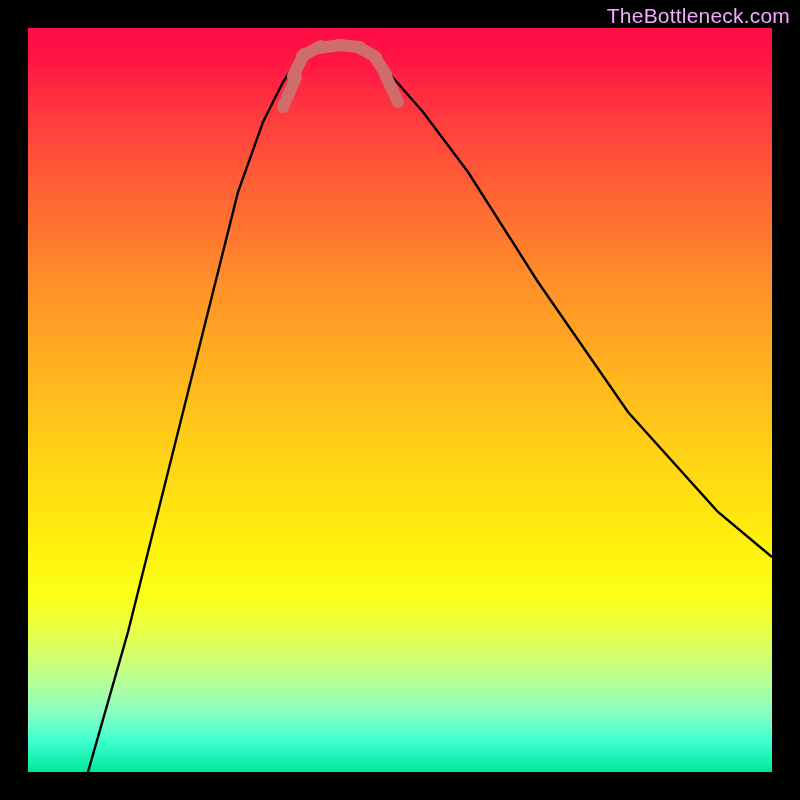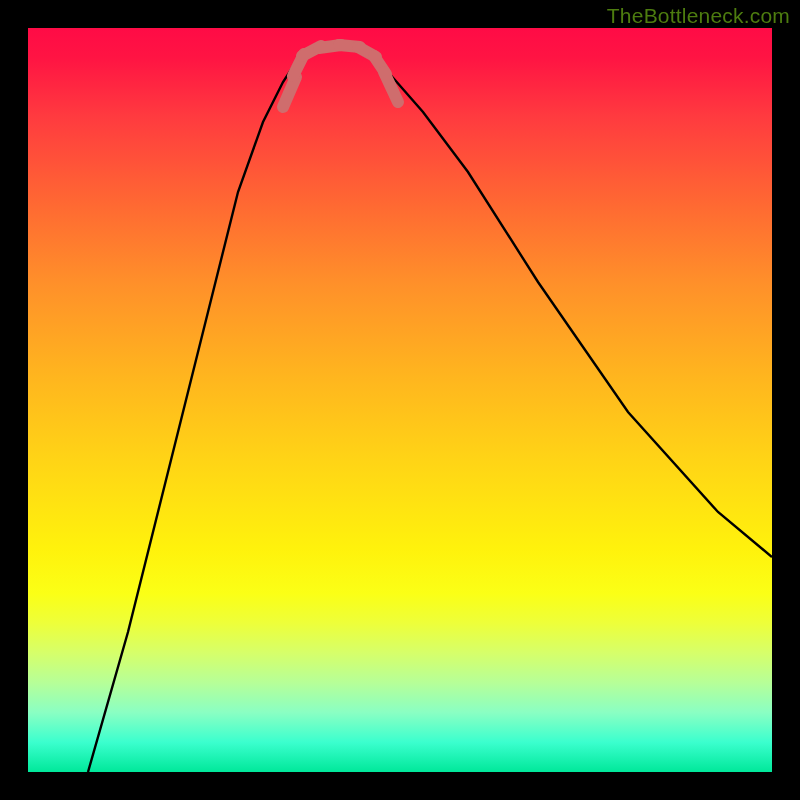--- a/index.html
+++ b/index.html
@@ -52,21 +52,21 @@
   svg.curves {
     position: absolute;
     inset: 0;
     width: 100%;
     height: 100%;
   }
   .watermark {
     position: absolute;
     top: 4px;
     right: 10px;
-    color: #4d7c0f;
+    color: #f0abfc;
     font-size: 21px;
     font-weight: 400;
     letter-spacing: 0.2px;
     user-select: none;
   }
 </style>
 </head>
 <body>
 
 <div class="frame">

